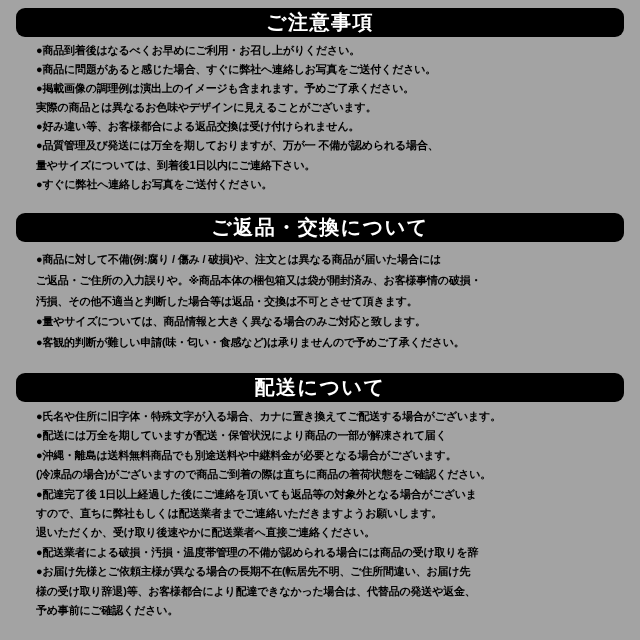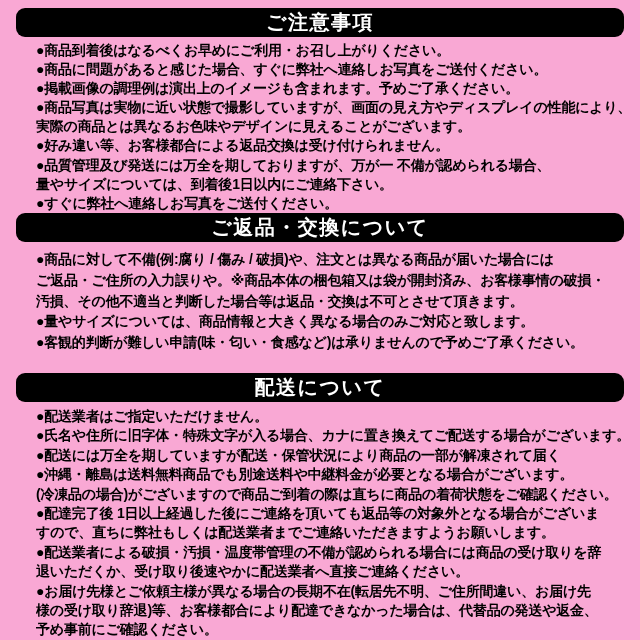--- a/index.html
+++ b/index.html
@@ -11,40 +11,40 @@
     width: 640px;
     height: 640px;
     overflow: hidden;
     font-family: "Liberation Sans", "DejaVu Sans", sans-serif;
     font-weight: 700;
     color: #000000;
   }
   .page {
     width: 640px;
     height: 640px;
-    background: #f9a8d4;
+    background: #a3a3a3;
     box-sizing: border-box;
     padding-top: 8px;
   }
   .bar {
     margin: 0 16px;
     height: 29px;
     background: #000000;
     border-radius: 9px;
     color: #ffffff;
     display: flex;
     align-items: center;
     justify-content: center;
     font-size: 20px;
     letter-spacing: 1.5px;
     font-weight: 700;
   }
   .body {
     margin: 0 6px 0 36px;
-    font-size: 14px;
+    font-size: 11px;
     letter-spacing: -0.2px;
     overflow: hidden;
   }
   .body .line {
     white-space: nowrap;
   }
   .s1 { padding-top: 4px;  line-height: 19.1px; height: 176px; box-sizing: border-box; }
   .s2 { padding-top: 7px;  line-height: 20.8px; height: 131px; box-sizing: border-box; }
   .s3 { padding-top: 5px;  line-height: 19.4px; }
 </style>
@@ -54,21 +54,20 @@
 <div class="page">
 
   <section>
     <div class="bar">
       <span>ご注意事項</span>
     </div>
     <div class="body s1">
         <div class="line">●商品到着後はなるべくお早めにご利用・お召し上がりください。</div>
         <div class="line">●商品に問題があると感じた場合、すぐに弊社へ連絡しお写真をご送付ください。</div>
         <div class="line">●掲載画像の調理例は演出上のイメージも含まれます。予めご了承ください。</div>
-        <div class="line">●商品写真は実物に近い状態で撮影していますが、画面の見え方やディスプレイの性能により、</div>
         <div class="line">実際の商品とは異なるお色味やデザインに見えることがございます。</div>
         <div class="line">●好み違い等、お客様都合による返品交換は受け付けられません。</div>
         <div class="line">●品質管理及び発送には万全を期しておりますが、万が一 不備が認められる場合、</div>
         <div class="line">量やサイズについては、到着後1日以内にご連絡下さい。</div>
         <div class="line">●すぐに弊社へ連絡しお写真をご送付ください。</div>
       </div>
   </section>
 
   <section>
     <div class="bar">
@@ -81,28 +80,27 @@
         <div class="line">●量やサイズについては、商品情報と大きく異なる場合のみご対応と致します。</div>
         <div class="line">●客観的判断が難しい申請(味・匂い・食感など)は承りませんので予めご了承ください。</div>
       </div>
   </section>
 
   <section>
     <div class="bar">
       <span>配送について</span>
     </div>
     <div class="body s3">
-        <div class="line">●配送業者はご指定いただけません。</div>
         <div class="line">●氏名や住所に旧字体・特殊文字が入る場合、カナに置き換えてご配送する場合がございます。</div>
         <div class="line">●配送には万全を期していますが配送・保管状況により商品の一部が解凍されて届く</div>
         <div class="line">●沖縄・離島は送料無料商品でも別途送料や中継料金が必要となる場合がございます。</div>
         <div class="line">(冷凍品の場合)がございますので商品ご到着の際は直ちに商品の着荷状態をご確認ください。</div>
         <div class="line">●配達完了後 1日以上経過した後にご連絡を頂いても返品等の対象外となる場合がございま</div>
         <div class="line">すので、直ちに弊社もしくは配送業者までご連絡いただきますようお願いします。</div>
+        <div class="line">退いただくか、受け取り後速やかに配送業者へ直接ご連絡ください。</div>
         <div class="line">●配送業者による破損・汚損・温度帯管理の不備が認められる場合には商品の受け取りを辞</div>
-        <div class="line">退いただくか、受け取り後速やかに配送業者へ直接ご連絡ください。</div>
         <div class="line">●お届け先様とご依頼主様が異なる場合の長期不在(転居先不明、ご住所間違い、お届け先</div>
         <div class="line">様の受け取り辞退)等、お客様都合により配達できなかった場合は、代替品の発送や返金、</div>
         <div class="line">予め事前にご確認ください。</div>
       </div>
   </section>
 
 </div>
 
 </body></html>

